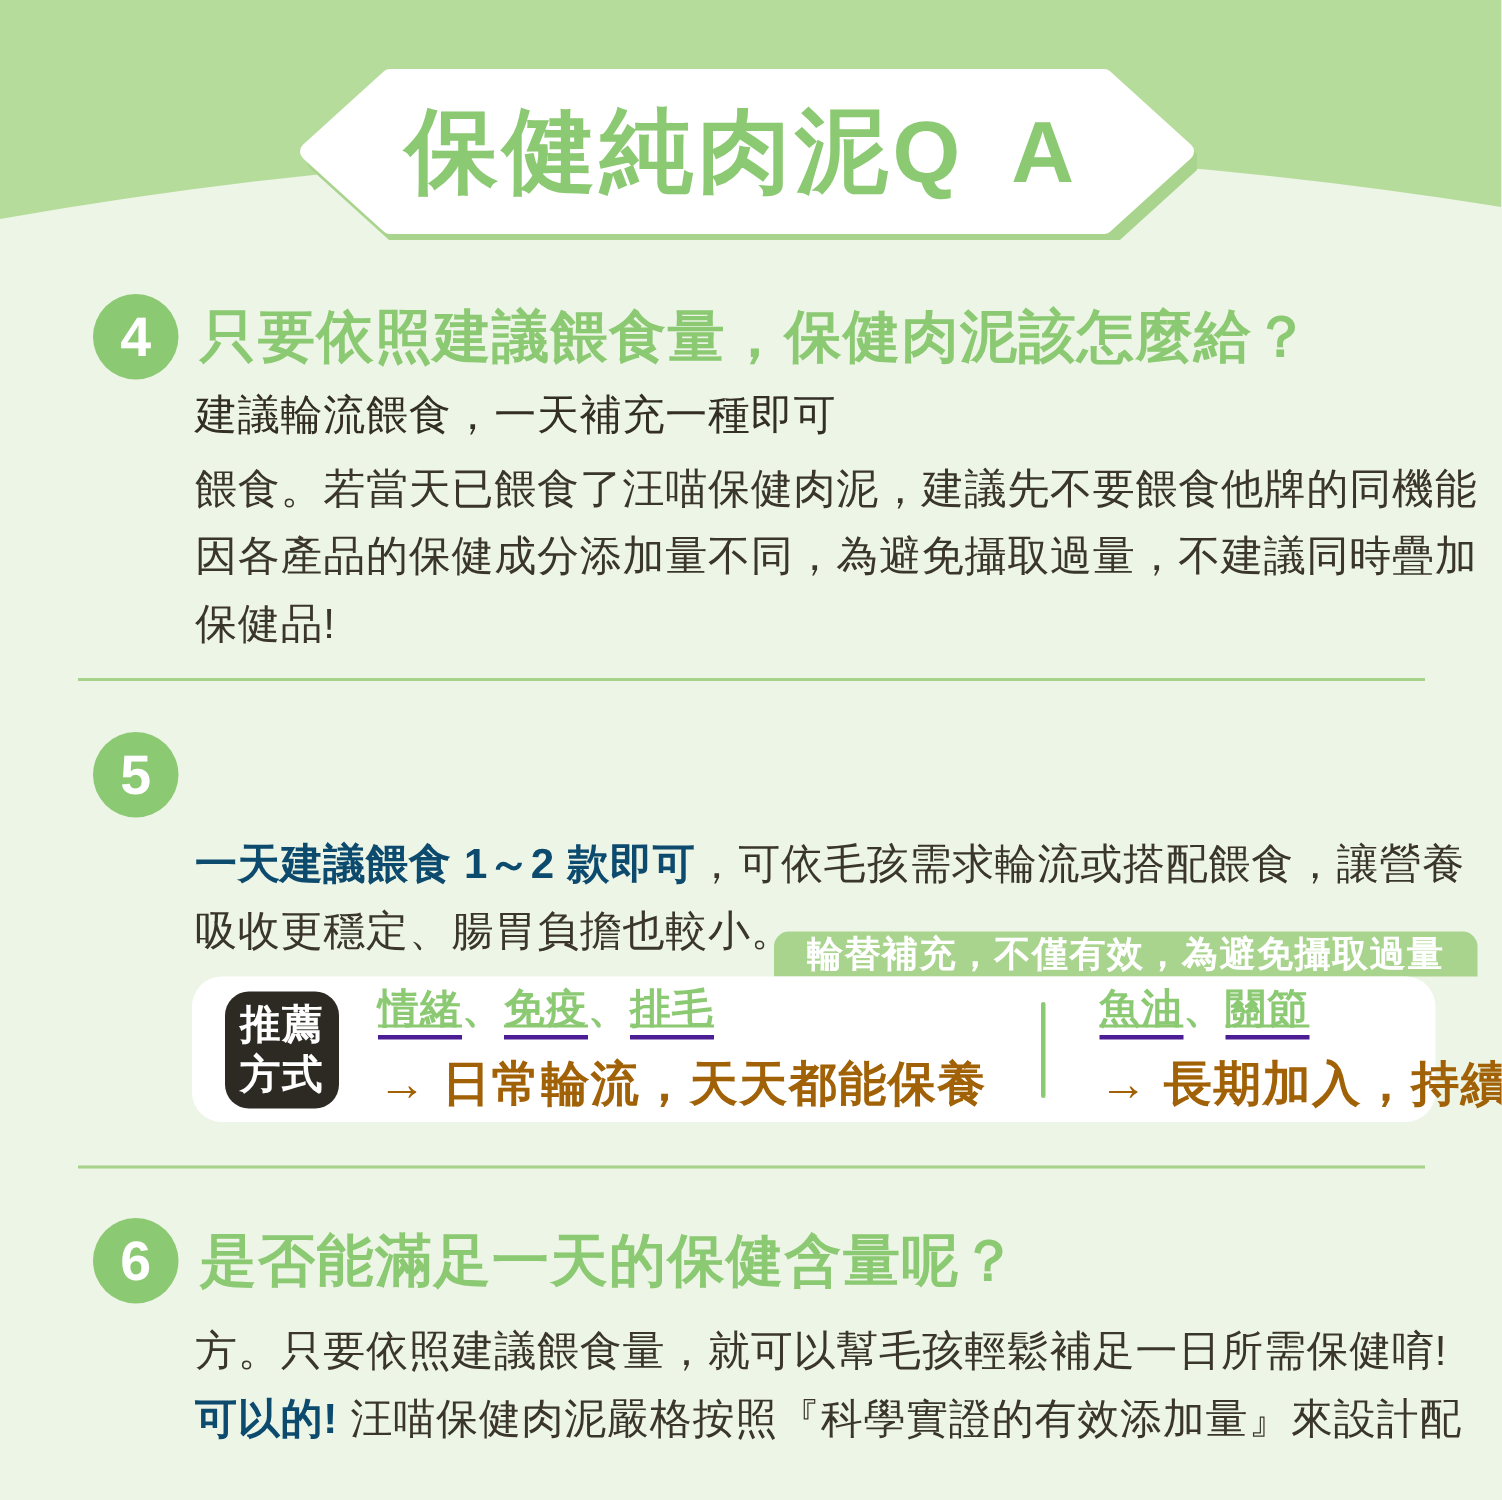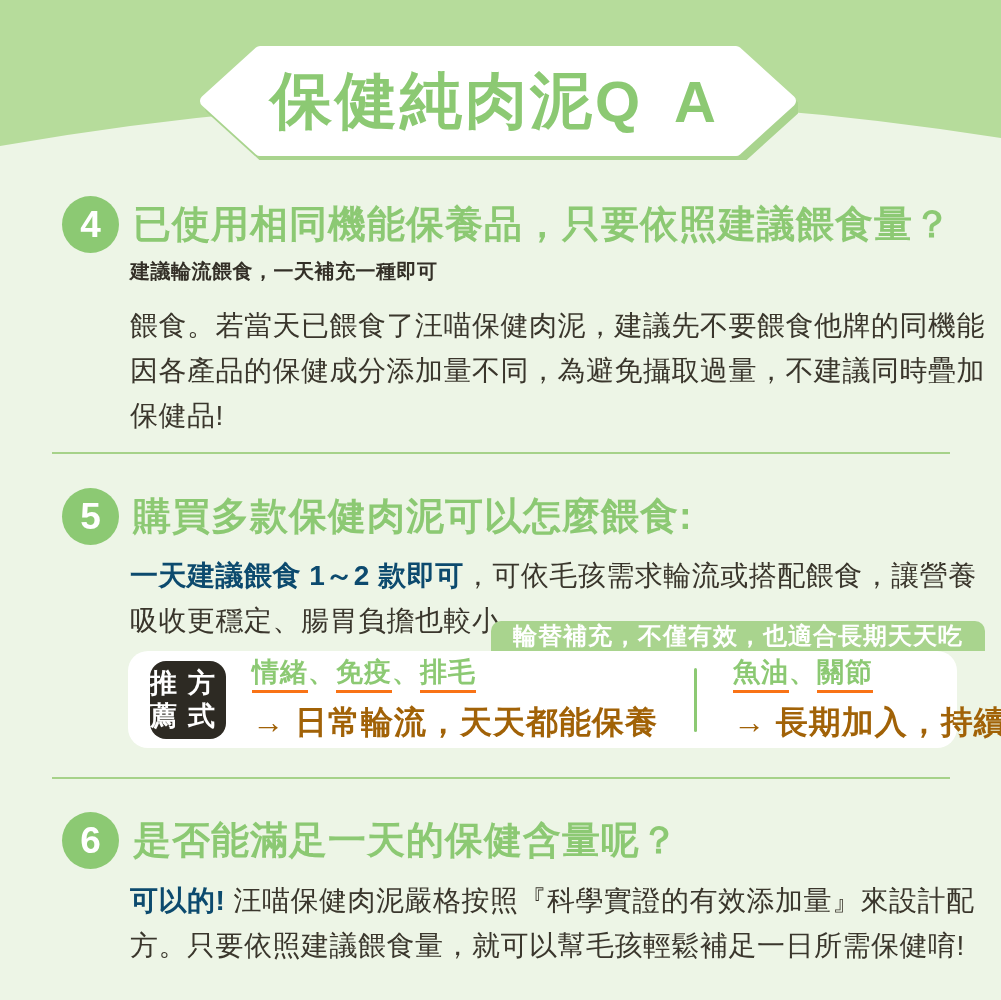--- a/index.html
+++ b/index.html
@@ -22,46 +22,46 @@
 
   
   .q-row{position:absolute;display:flex;align-items:center;gap:14px;}
   .q-num{
     width:57px;height:57px;border-radius:50%;background:#8cc973;color:#ffffff;
     display:flex;align-items:center;justify-content:center;
     font-size:37px;font-weight:900;flex:0 0 auto;
   }
   .q-heading{color:#8cc973;font-size:38px;font-weight:900;letter-spacing:1px;white-space:nowrap;}
 
-  .lead{position:absolute;left:130px;font-size:20px;font-weight:700;color:#332f27;letter-spacing:.5px;white-space:nowrap;}
+  .lead{position:absolute;left:130px;font-size:28px;font-weight:400;color:#332f27;letter-spacing:.5px;white-space:nowrap;}
   .para{position:absolute;left:130px;font-size:28px;color:#3a362c;line-height:45px;letter-spacing:.5px;white-space:nowrap;}
   .para .b{font-weight:800;color:#0c4a6e;}
 
   .divider{position:absolute;left:52px;width:898px;height:2px;background:#a6d289;}
 
   
   .tag{
     position:absolute;right:44px;top:621px;height:30px;
     background:#a9d48e;color:#ffffff;font-size:24px;font-weight:800;
     display:flex;align-items:center;padding:0 22px;
     border-radius:10px 10px 0 0;letter-spacing:1px;white-space:nowrap;
   }
   .card{
     position:absolute;left:128px;top:651px;width:829px;height:97px;
     background:#ffffff;border-radius:20px;box-sizing:border-box;
     display:flex;align-items:center;padding:0 22px;
   }
   .badge{
     width:76px;height:78px;background:#2d2a23;border-radius:16px;color:#ffffff;
-    display:flex;flex-direction:row;align-items:center;justify-content:center;
+    display:flex;flex-direction:column;align-items:center;justify-content:center;
     font-size:27px;font-weight:800;line-height:33px;flex:0 0 auto;letter-spacing:1px;
   }
   .card-col{margin-left:26px;}
   .kw-line{color:#8cc973;font-size:27px;font-weight:800;letter-spacing:1px;white-space:nowrap;}
-  .kw{border-bottom:3px solid #f97316;padding-bottom:3px;}
+  .kw{border-bottom:3px solid #4c1d95;padding-bottom:3px;text-decoration:underline;}
   .kw-desc{margin-top:11px;color:#a16207;font-size:32px;font-weight:600;letter-spacing:1px;white-space:nowrap;}
   .vdiv{width:3px;height:64px;background:#8cc973;border-radius:2px;margin-left:36px;flex:0 0 auto;}
   .card-col.right{margin-left:36px;}
 </style>
 </head>
 <body>
 
 <div class="page">
 
   <svg class="header-curve" viewBox="0 0 1001 170" xmlns="http://www.w3.org/2000/svg">
@@ -74,41 +74,40 @@
       <polygon points="8,59 62,10 538,10 592,59 538,108 62,108" fill="#ffffff" stroke="#ffffff" stroke-width="12" stroke-linejoin="round"></polygon>
     </svg>
     <div class="banner-title">
       <span>保健純肉泥</span>
       <span class="qa">Q A</span>
     </div>
   </div>
 
   <div class="q-row" style="left:62px;top:196px;">
     <div class="q-num">4</div>
-    <div class="q-heading">已使用相同機能保養品，只要依照建議餵食量？</div>
+    <div class="q-heading">只要依照建議餵食量，保健肉泥該怎麼給？</div>
   </div>
   <div class="lead" style="top:258px;">建議輪流餵食，一天補充一種即可</div>
   <div class="para" style="top:303px;">
     <div>餵食。若當天已餵食了汪喵保健肉泥，建議先不要餵食他牌的同機能</div>
     <div>因各產品的保健成分添加量不同，為避免攝取過量，不建議同時疊加</div>
     <div>保健品!</div>
   </div>
 
   <div class="divider" style="top:452px;"></div>
 
   <div class="q-row" style="left:62px;top:488px;">
     <div class="q-num">5</div>
-    <div class="q-heading">購買多款保健肉泥可以怎麼餵食:</div>
   </div>
   <div class="para" style="top:553px;">
     <div><span class="b">一天建議餵食 1～2 款即可</span><span>，可依毛孩需求輪流或搭配餵食，讓營養</span></div>
     <div>吸收更穩定、腸胃負擔也較小。</div>
   </div>
 
-  <div class="tag">輪替補充，不僅有效，也適合長期天天吃</div>
+  <div class="tag">輪替補充，不僅有效，為避免攝取過量</div>
 
   <div class="card">
     <div class="badge">
       <span>推薦</span>
       <span>方式</span>
     </div>
     <div class="card-col">
       <div class="kw-line">
         <span class="kw">情緒</span><span>、</span><span class="kw">免疫</span><span>、</span><span class="kw">排毛</span>
       </div>
@@ -123,17 +122,17 @@
     </div>
   </div>
 
   <div class="divider" style="top:777px;"></div>
 
   <div class="q-row" style="left:62px;top:812px;">
     <div class="q-num">6</div>
     <div class="q-heading">是否能滿足一天的保健含量呢？</div>
   </div>
   <div class="para" style="top:878px;">
+    <div>方。只要依照建議餵食量，就可以幫毛孩輕鬆補足一日所需保健唷!</div>
     <div><span class="b">可以的! </span><span>汪喵保健肉泥嚴格按照『科學實證的有效添加量』來設計配</span></div>
-    <div>方。只要依照建議餵食量，就可以幫毛孩輕鬆補足一日所需保健唷!</div>
   </div>
 
 </div>
 
 </body></html>

